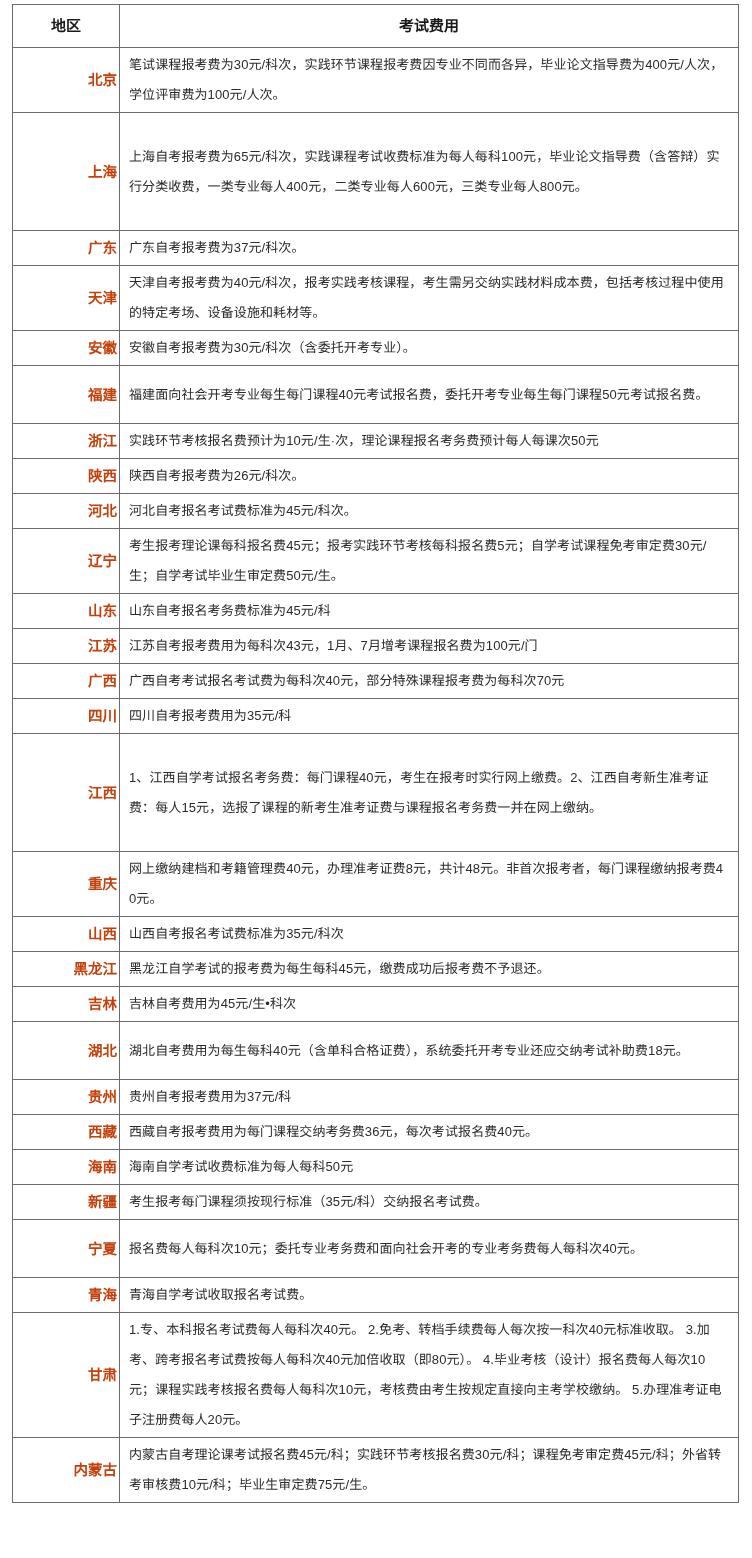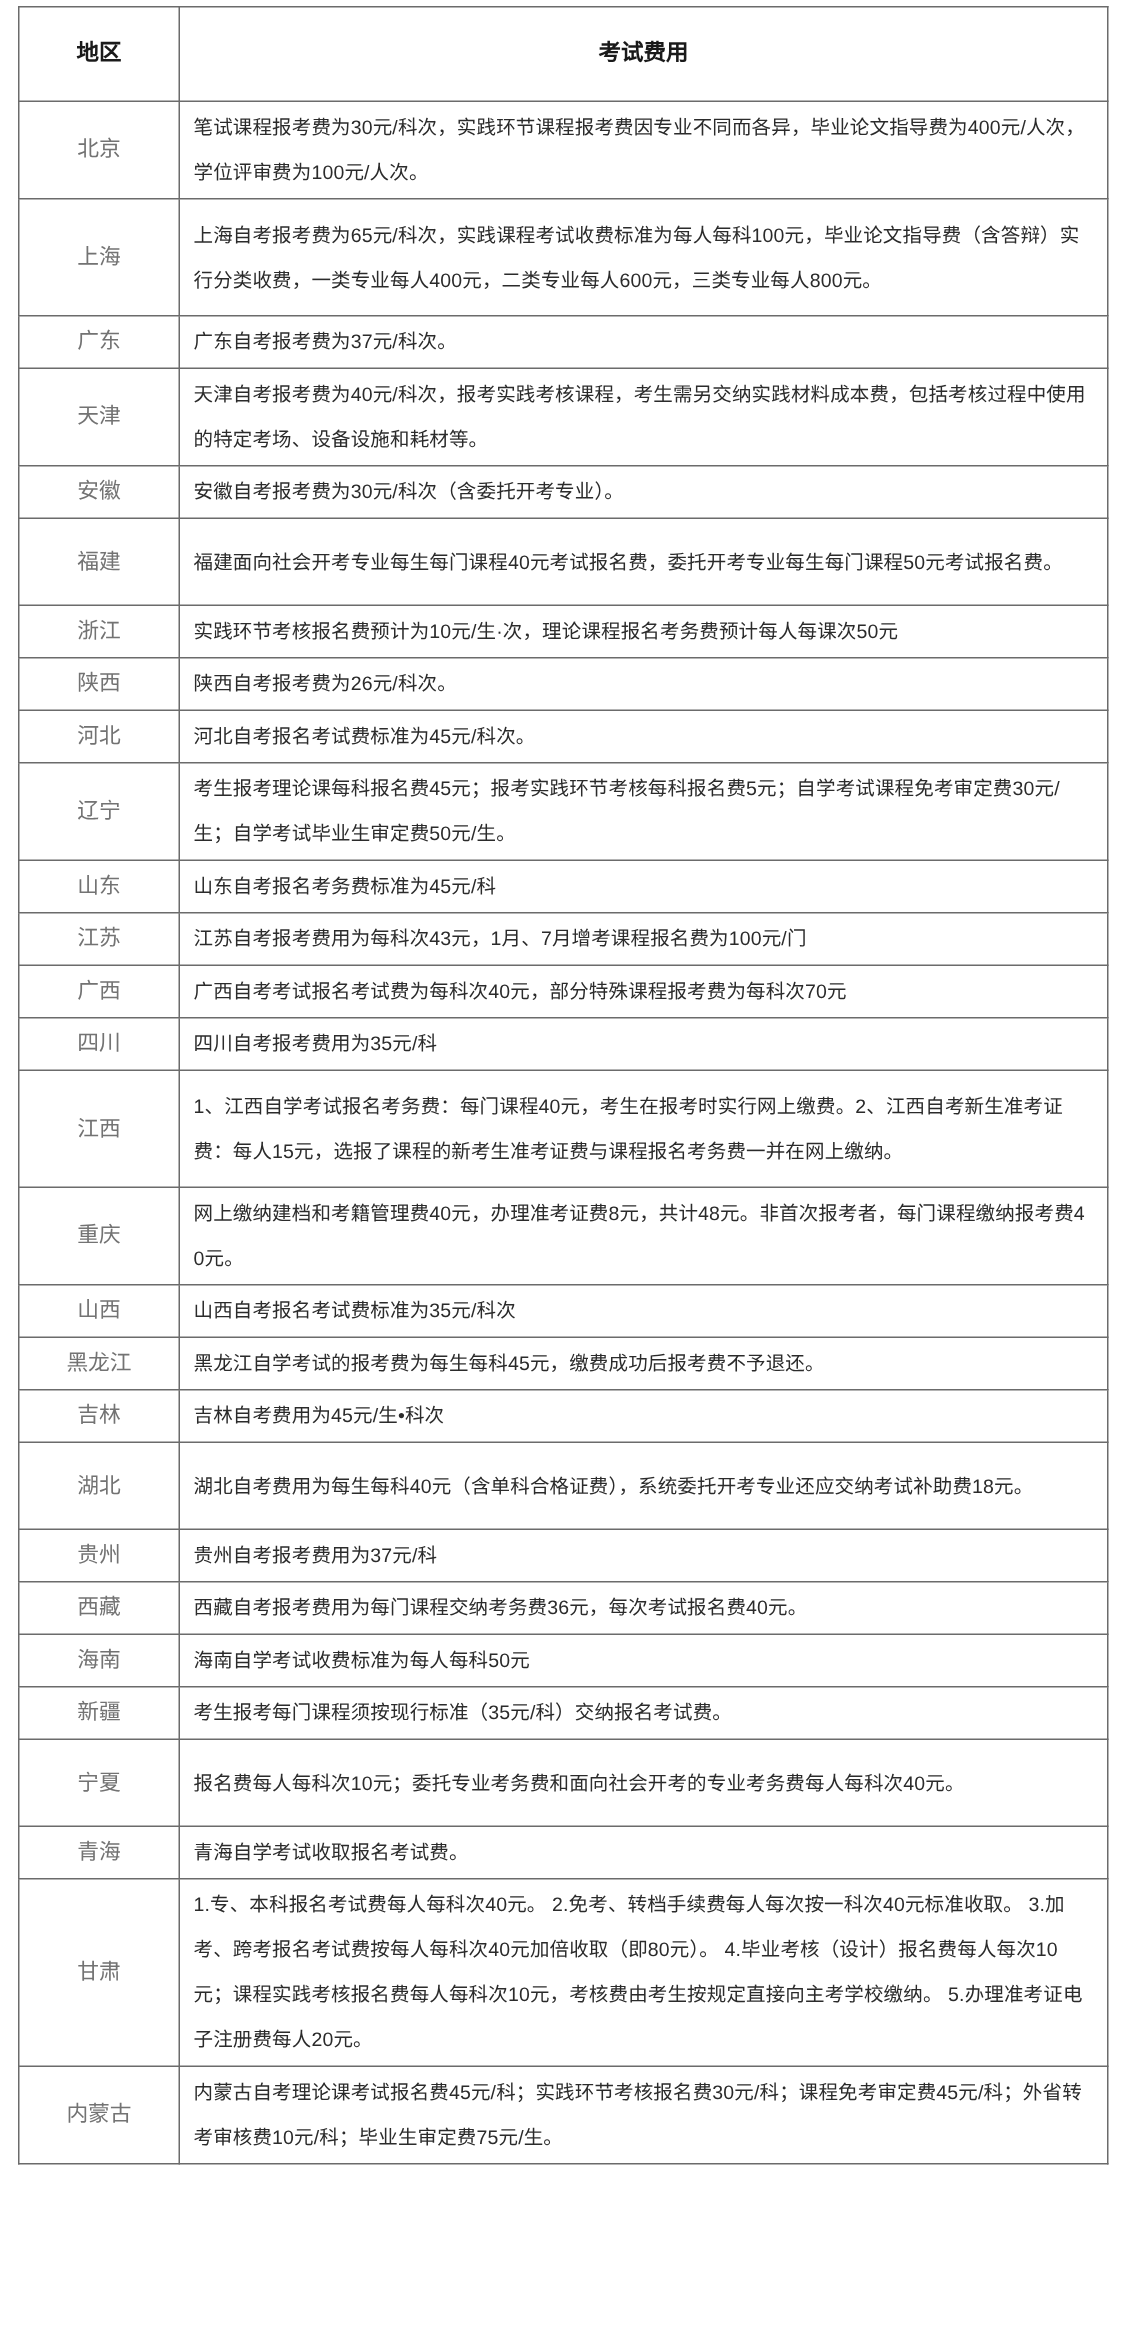--- a/index.html
+++ b/index.html
@@ -33,46 +33,47 @@
   table.fee-table td {
     border: 1px solid #6b6b6b;
     vertical-align: middle;
     box-sizing: border-box;
   }
   table.fee-table th {
     font-weight: bold;
     font-size: 15px;
     line-height: 30px;
     height: 31px;
-    padding: 16px 4px;
+    padding: 6px 4px;
     text-align: center;
     color: #1a1a1a;
   }
   td.region-cell {
-    text-align: center;
+    text-align: right;
     font-size: 14.5px;
     line-height: 22px;
     padding: 6px 2px;
-    color: #737373;
+    color: #c2410c;
     white-space: nowrap;
+    font-weight: bold;
   }
   td.fee-cell {
     text-align: left;
     font-size: 13px;
     line-height: 30px;
     padding: 2px 8px 2px 9px;
     color: #2b2b2b;
     letter-spacing: 0.1px;
     word-break: break-all;
   }
   
   tr.r1 td { height: 35px; margin-left: 16px; }
   tr.r1 td.fee-cell { padding-top: 0; padding-bottom: 0; }
   tr.r2 td { height: 58px; }
-  tr.r3 td { height: 78px; }
+  tr.r3 td { height: 118px; }
   tr.r4 td { height: 125px; }
 </style>
 </head>
 <body>
 
 <div id="fee-table-wrap">
   <table class="fee-table">
     <colgroup>
       <col class="col-region">
       <col class="col-fee">

